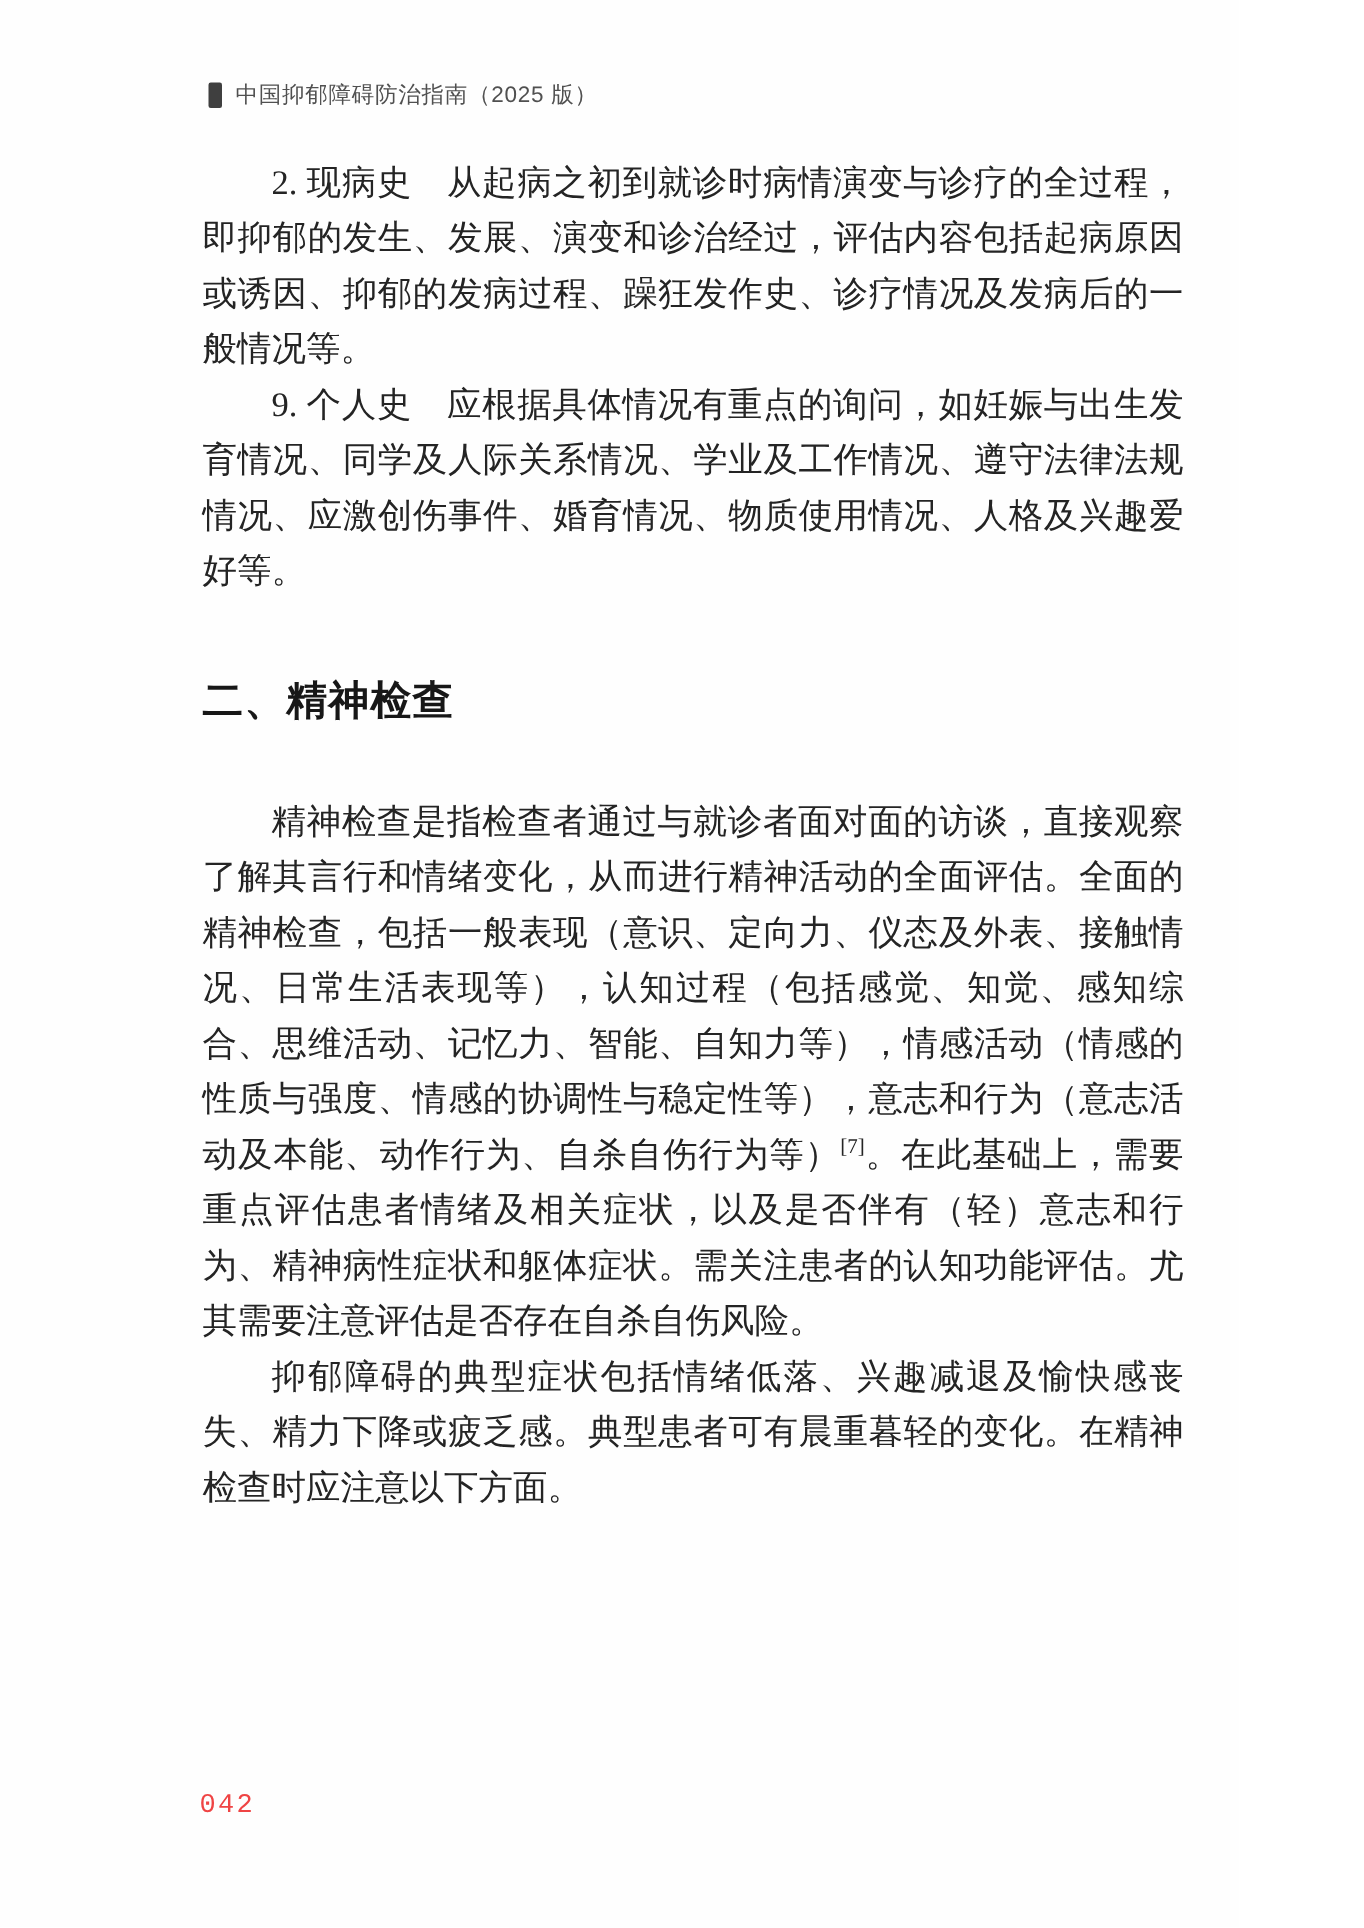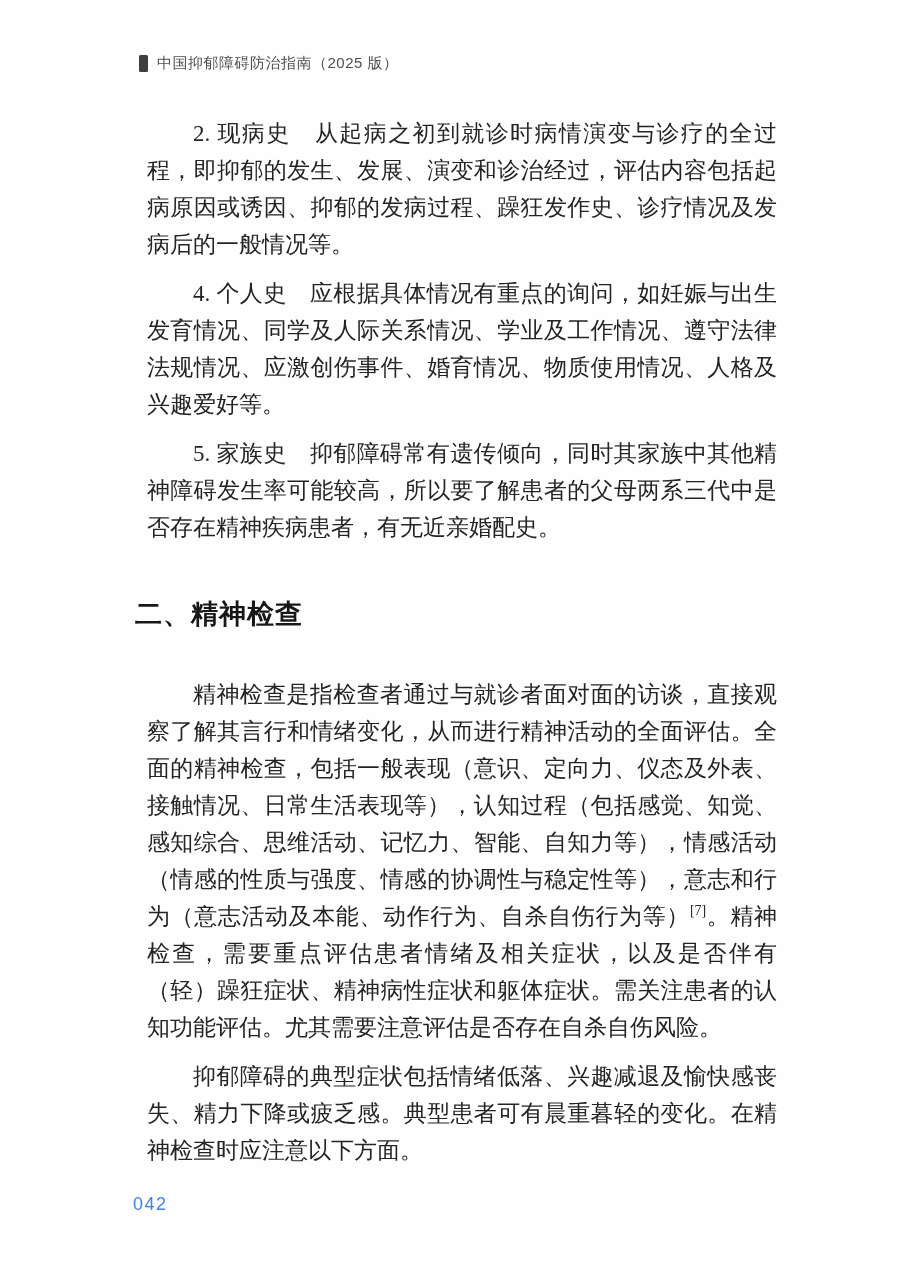--- a/index.html
+++ b/index.html
@@ -39,21 +39,21 @@
     white-space: nowrap;
   }
   .body-text {
     position: absolute;
     left: 135px;
     top: 103px;
     width: 654px;
     color: #242424;
   }
   .para {
-    margin: 12px;
+    margin: 0;
     font-size: 23px;
     line-height: 37px;
     text-align: justify;
     text-indent: 2em;
     font-family: "Liberation Serif", "DejaVu Serif", serif;
     color: #242424;
   }
   .para sup.ref {
     font-size: 14px;
     line-height: 0;
@@ -65,40 +65,39 @@
     font-weight: 700;
     color: #171717;
     font-family: Liberation Sans, sans-serif;
     letter-spacing: 1px;
     text-indent: 0;
   }
   .page-number {
     position: absolute;
     left: 133px;
     top: 1194px;
-    font-family: Liberation Sans, sans-serif;
+    font-family: Liberation Mono, monospace;
     font-size: 18px;
-    color: #3b82f6;
+    color: #ef4444;
     letter-spacing: 1.5px;
   }
 </style>
 </head>
 <body>
 
 <div class="page">
 
   <div class="running-header">
     <span class="header-icon"></span>
     <span class="header-title">中国抑郁障碍防治指南（2025 版）</span>
   </div>
 
   <div class="body-text">
       <p class="para"><span>2. 现病史　从起病之初到就诊时病情演变与诊疗的全过程，即抑郁的发生、发展、演变和诊治经过，评估内容包括起病原因或诱因、抑郁的发病过程、躁狂发作史、诊疗情况及发病后的一般情况等。</span></p>
-      <p class="para"><span>4. 个人史　应根据具体情况有重点的询问，如妊娠与出生发育情况、同学及人际关系情况、学业及工作情况、遵守法律法规情况、应激创伤事件、婚育情况、物质使用情况、人格及兴趣爱好等。</span></p>
-      <p class="para"><span>5. 家族史　抑郁障碍常有遗传倾向，同时其家族中其他精神障碍发生率可能较高，所以要了解患者的父母两系三代中是否存在精神疾病患者，有无近亲婚配史。</span></p>
+      <p class="para"><span>9. 个人史　应根据具体情况有重点的询问，如妊娠与出生发育情况、同学及人际关系情况、学业及工作情况、遵守法律法规情况、应激创伤事件、婚育情况、物质使用情况、人格及兴趣爱好等。</span></p>
       <h2 class="section-heading"><span>二、精神检查</span></h2>
-      <p class="para"><span>精神检查是指检查者通过与就诊者面对面的访谈，直接观察了解其言行和情绪变化，从而进行精神活动的全面评估。全面的精神检查，包括一般表现（意识、定向力、仪态及外表、接触情况、日常生活表现等），认知过程（包括感觉、知觉、感知综合、思维活动、记忆力、智能、自知力等），情感活动（情感的性质与强度、情感的协调性与稳定性等），意志和行为（意志活动及本能、动作行为、自杀自伤行为等）</span><sup class="ref">[7]</sup><span>。精神检查，需要重点评估患者情绪及相关症状，以及是否伴有（轻）躁狂症状、精神病性症状和躯体症状。需关注患者的认知功能评估。尤其需要注意评估是否存在自杀自伤风险。</span></p>
+      <p class="para"><span>精神检查是指检查者通过与就诊者面对面的访谈，直接观察了解其言行和情绪变化，从而进行精神活动的全面评估。全面的精神检查，包括一般表现（意识、定向力、仪态及外表、接触情况、日常生活表现等），认知过程（包括感觉、知觉、感知综合、思维活动、记忆力、智能、自知力等），情感活动（情感的性质与强度、情感的协调性与稳定性等），意志和行为（意志活动及本能、动作行为、自杀自伤行为等）</span><sup class="ref">[7]</sup><span>。在此基础上，需要重点评估患者情绪及相关症状，以及是否伴有（轻）意志和行为、精神病性症状和躯体症状。需关注患者的认知功能评估。尤其需要注意评估是否存在自杀自伤风险。</span></p>
       <p class="para"><span>抑郁障碍的典型症状包括情绪低落、兴趣减退及愉快感丧失、精力下降或疲乏感。典型患者可有晨重暮轻的变化。在精神检查时应注意以下方面。</span></p>
     </div>
 
   <div class="page-number">042</div>
 
 </div>
 
 </body></html>

